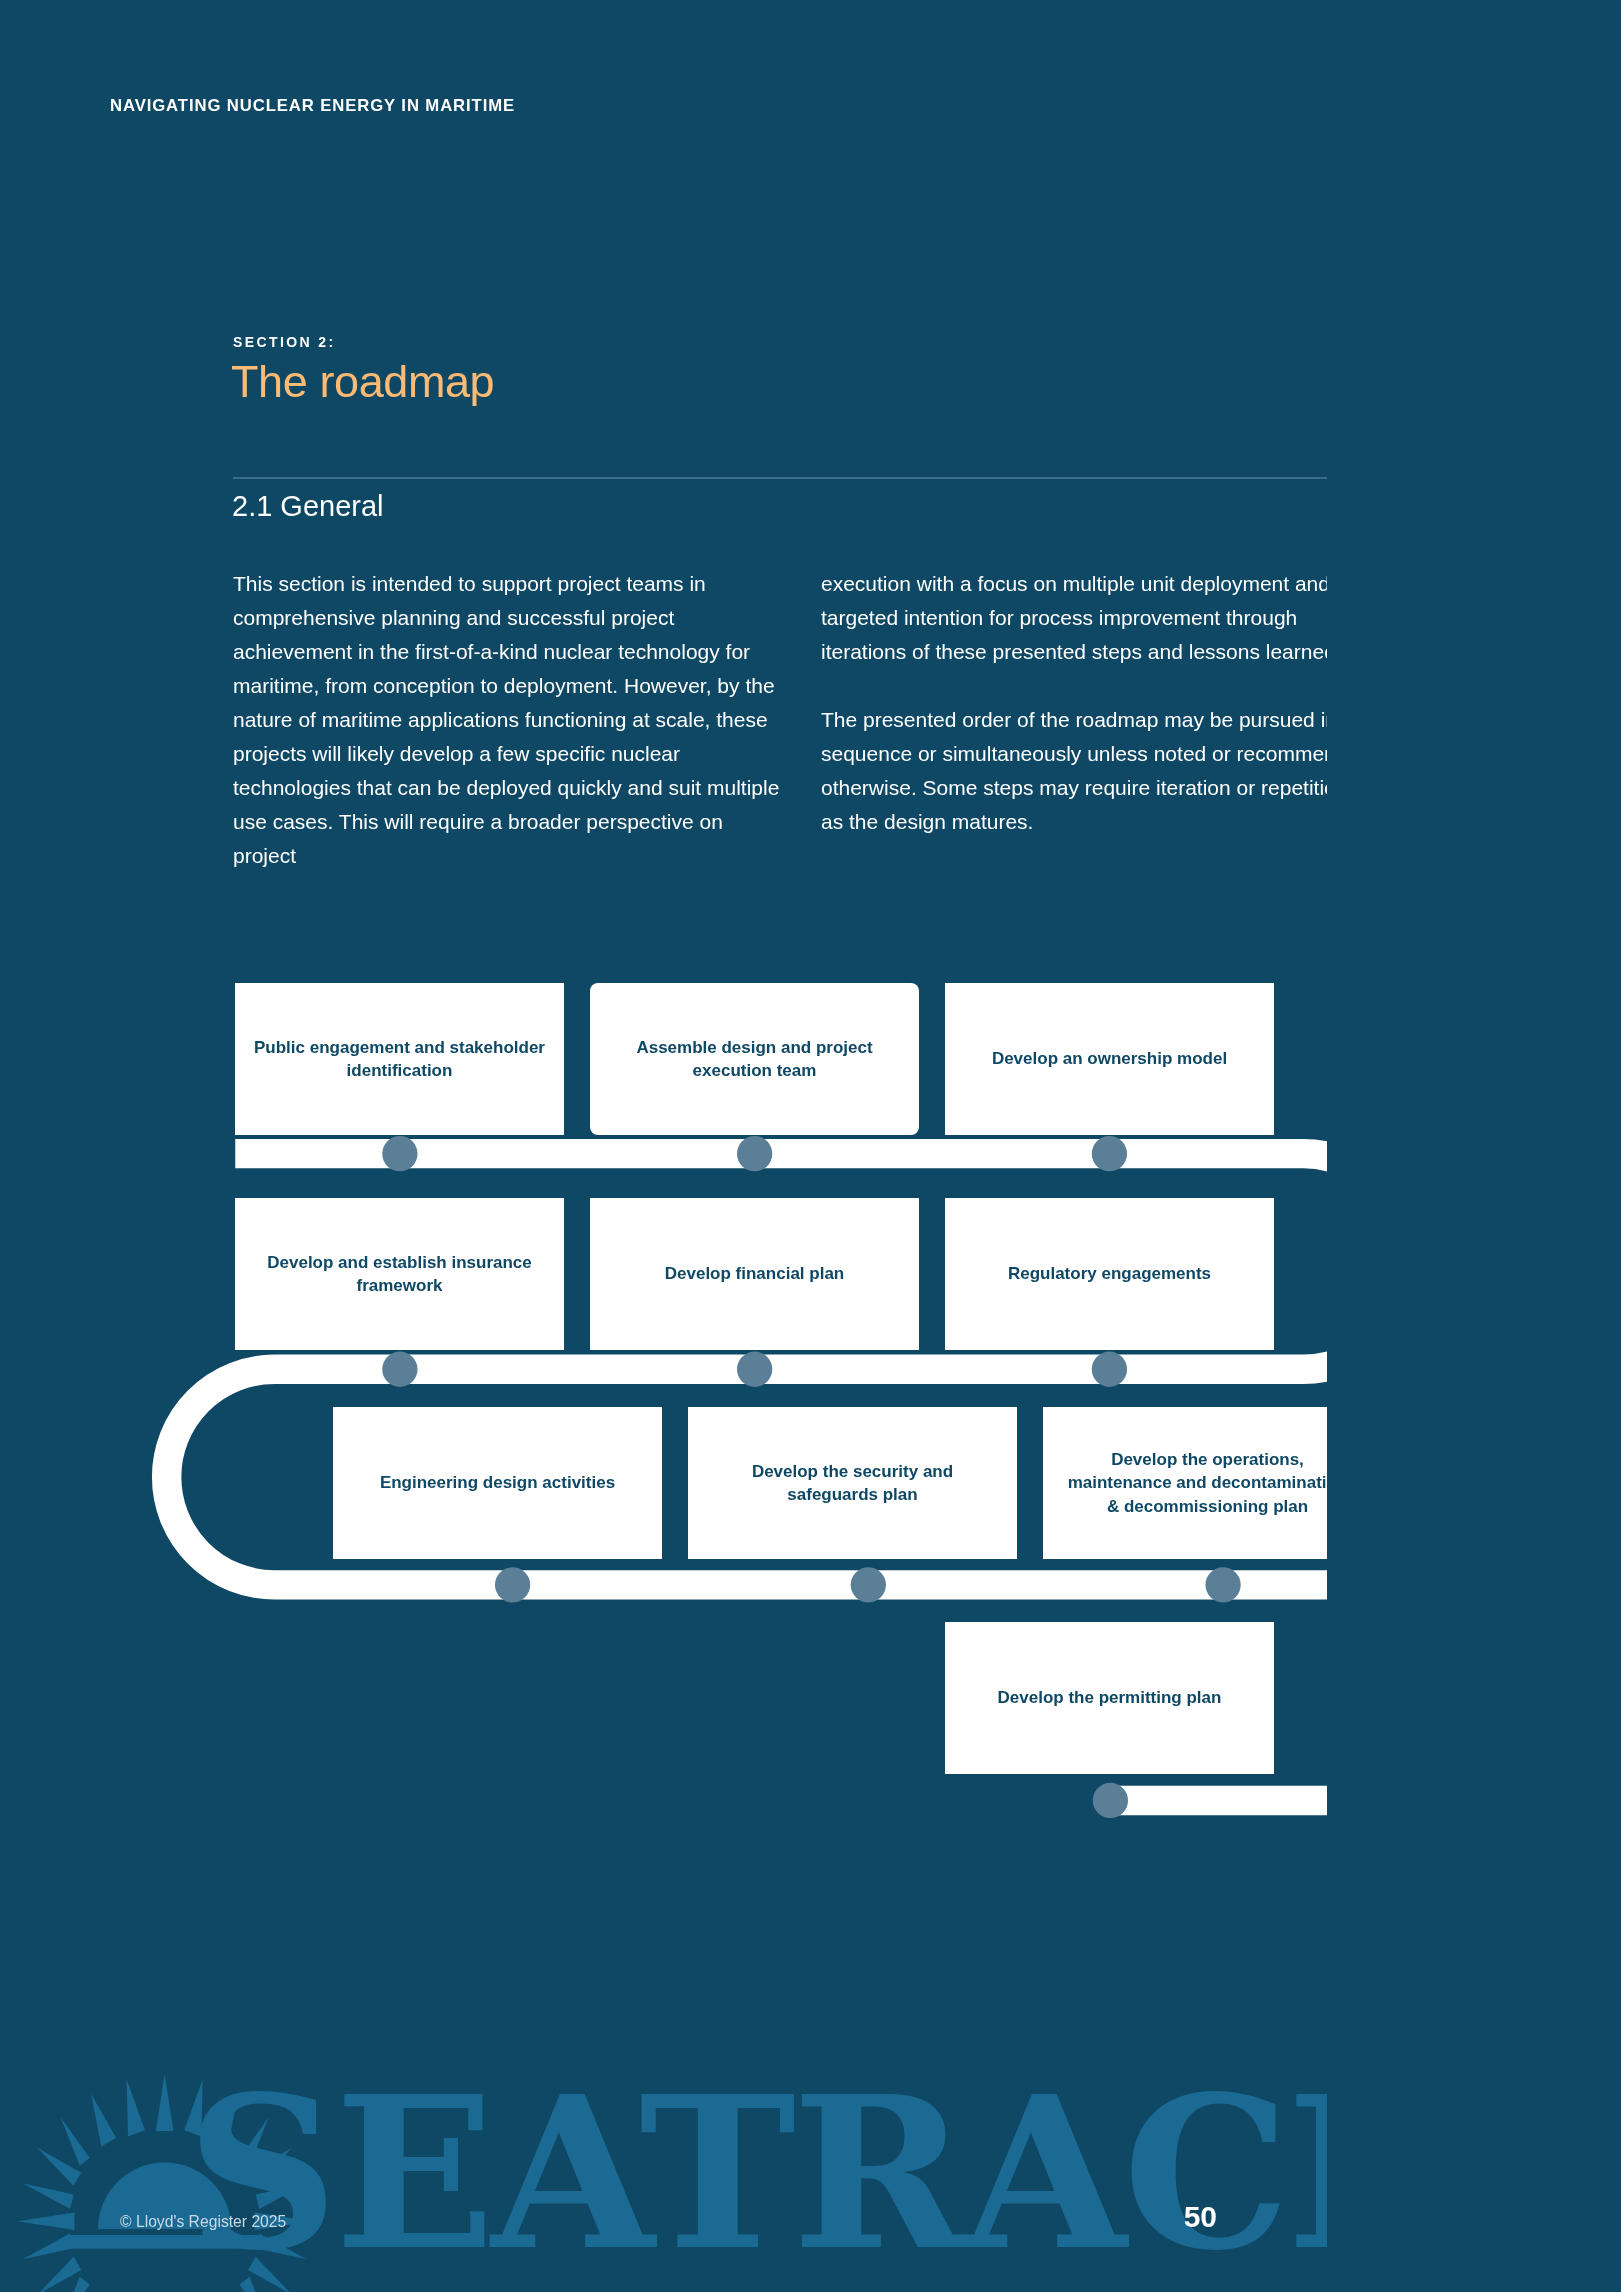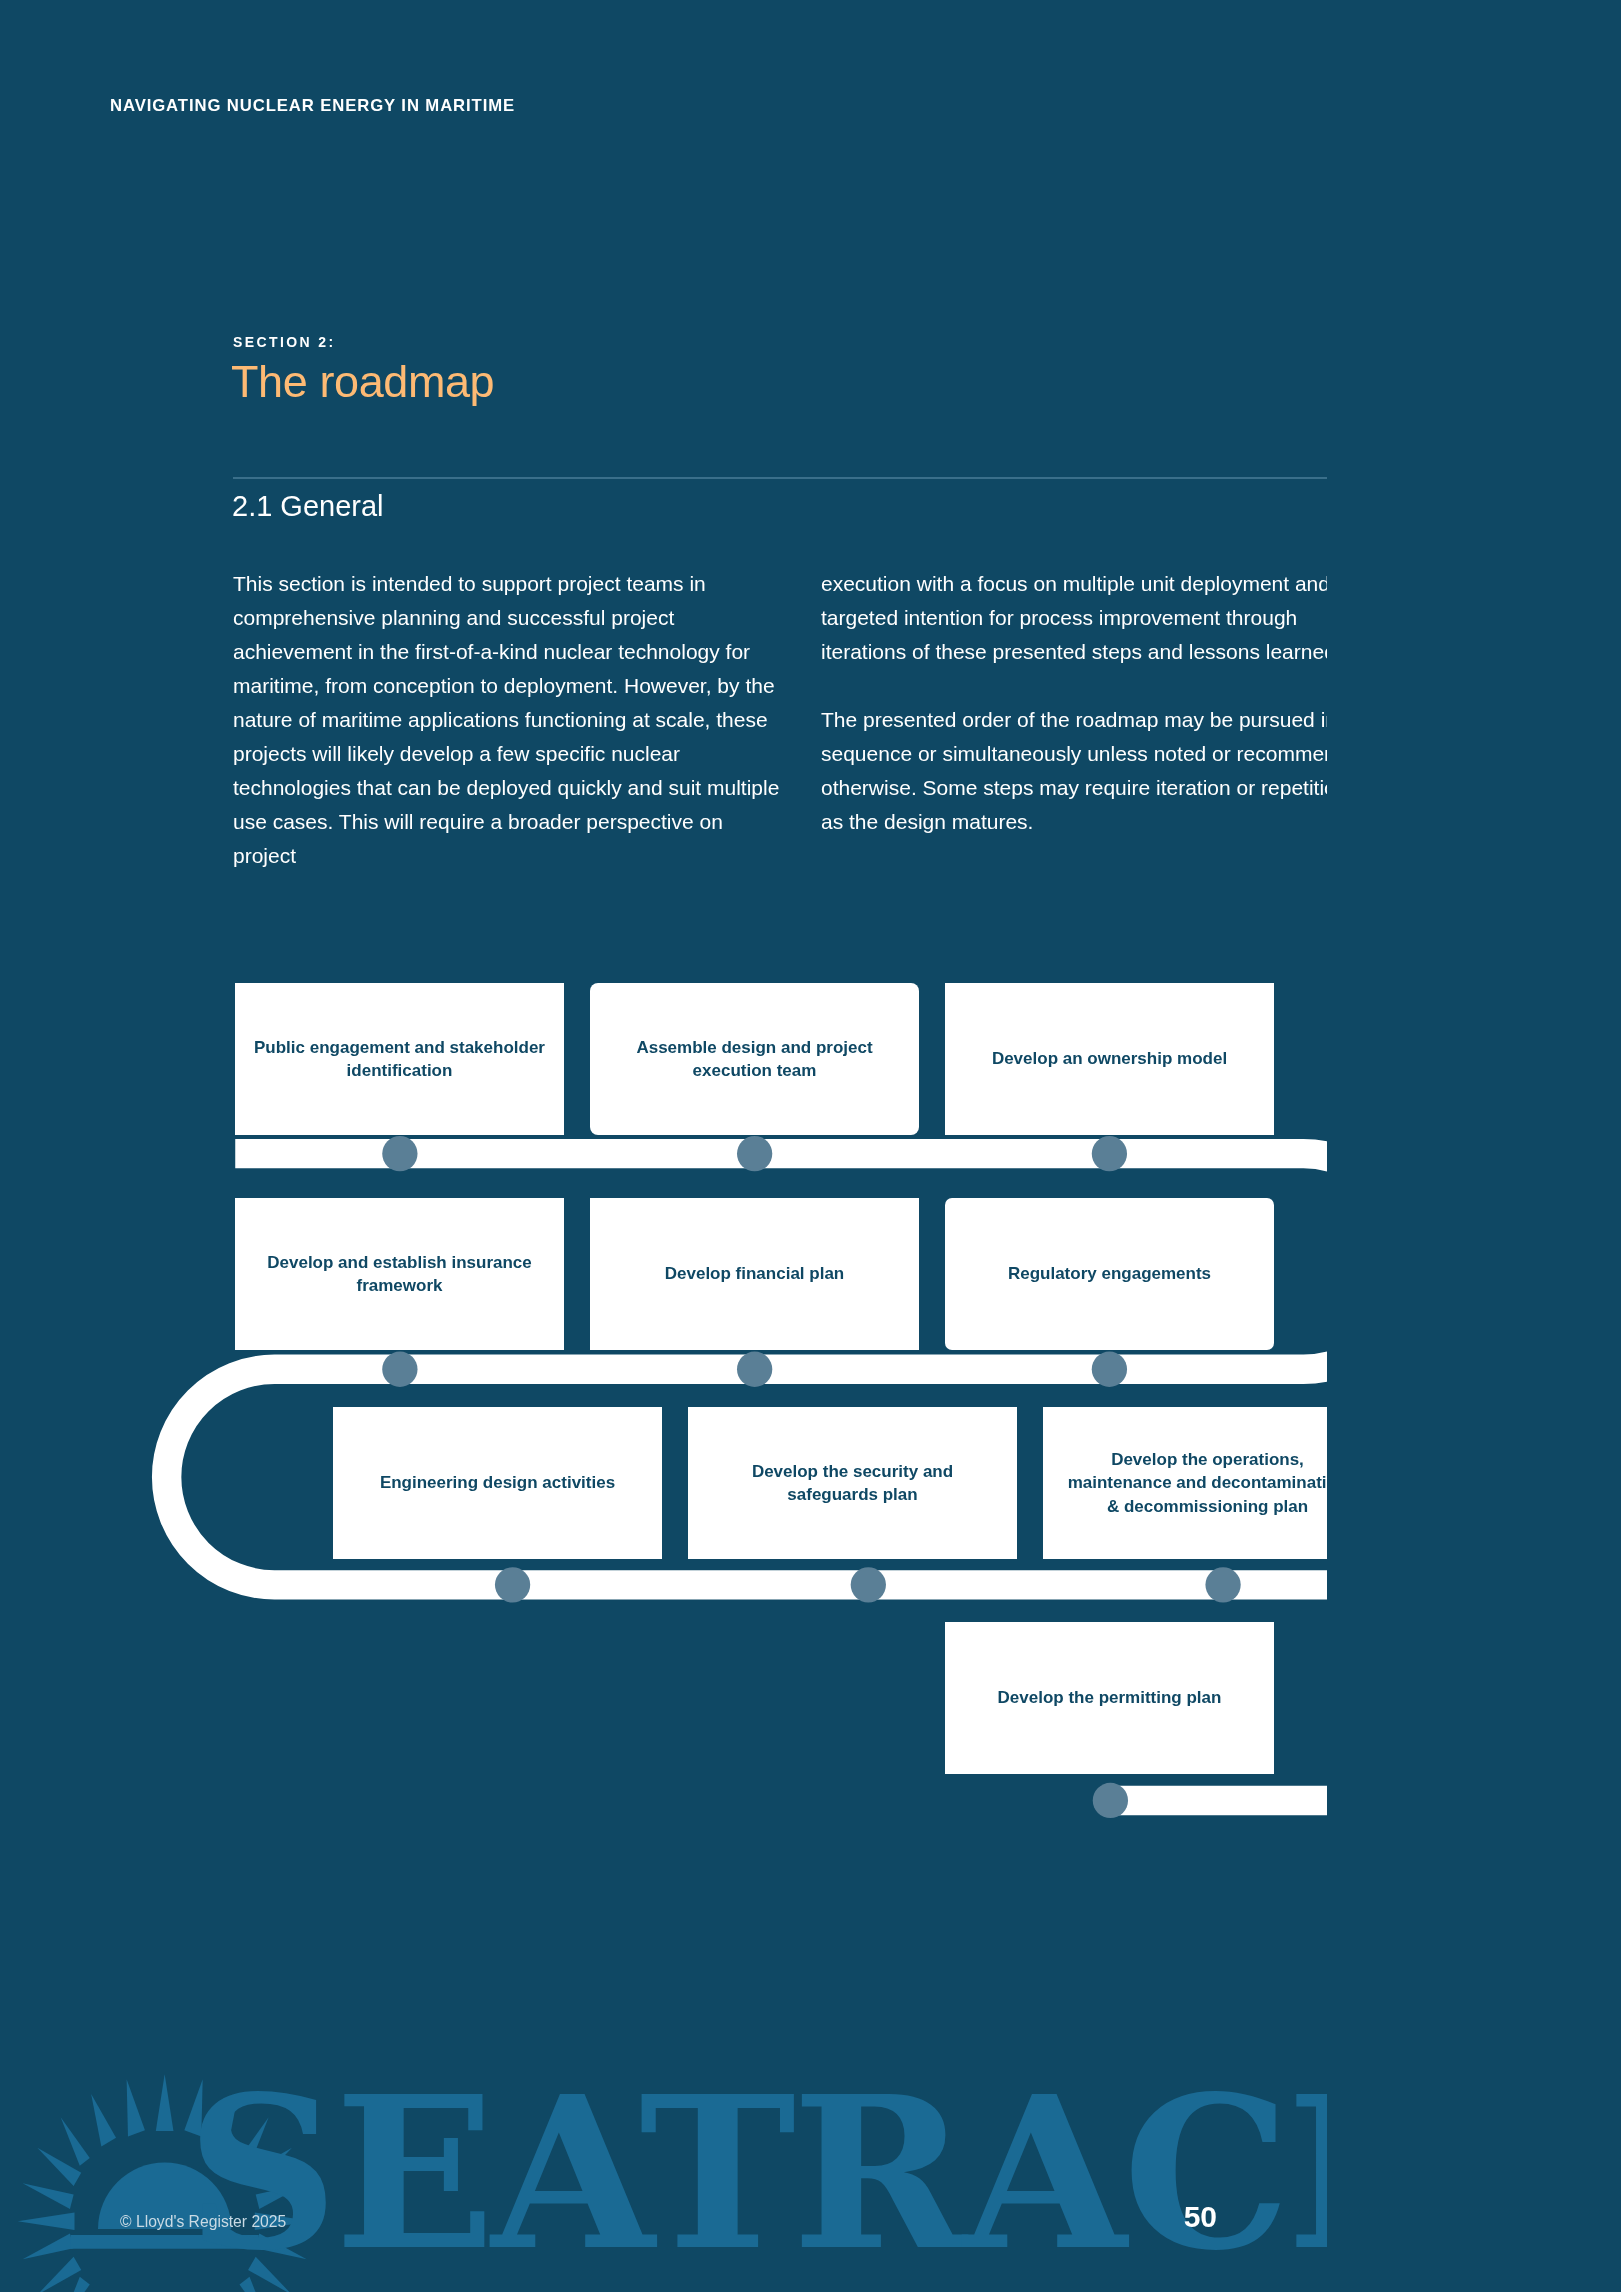--- a/index.html
+++ b/index.html
@@ -201,21 +201,21 @@
     <div class="rm-box" style="left:945px; top:42px; width:329px; height:152px;">
       <span>Develop an ownership model</span>
     </div>
 
     <div class="rm-box" style="left:235px; top:257px; width:329px; height:152px;">
       <span>Develop and establish insurance framework</span>
     </div>
     <div class="rm-box" style="left:590px; top:257px; width:329px; height:152px;">
       <span>Develop financial plan</span>
     </div>
-    <div class="rm-box" style="left:945px; top:257px; width:329px; height:152px;border-radius:7px;">
+    <div class="rm-box" style="left:945px; top:257px; width:329px; height:152px;">
       <span>Regulatory engagements</span>
     </div>
 
     <div class="rm-box" style="left:333px; top:466px; width:329px; height:152px;">
       <span>Engineering design activities</span>
     </div>
     <div class="rm-box" style="left:688px; top:466px; width:329px; height:152px;">
       <span>Develop the security and safeguards plan</span>
     </div>
     <div class="rm-box" style="left:1043px; top:466px; width:329px; height:152px;">

